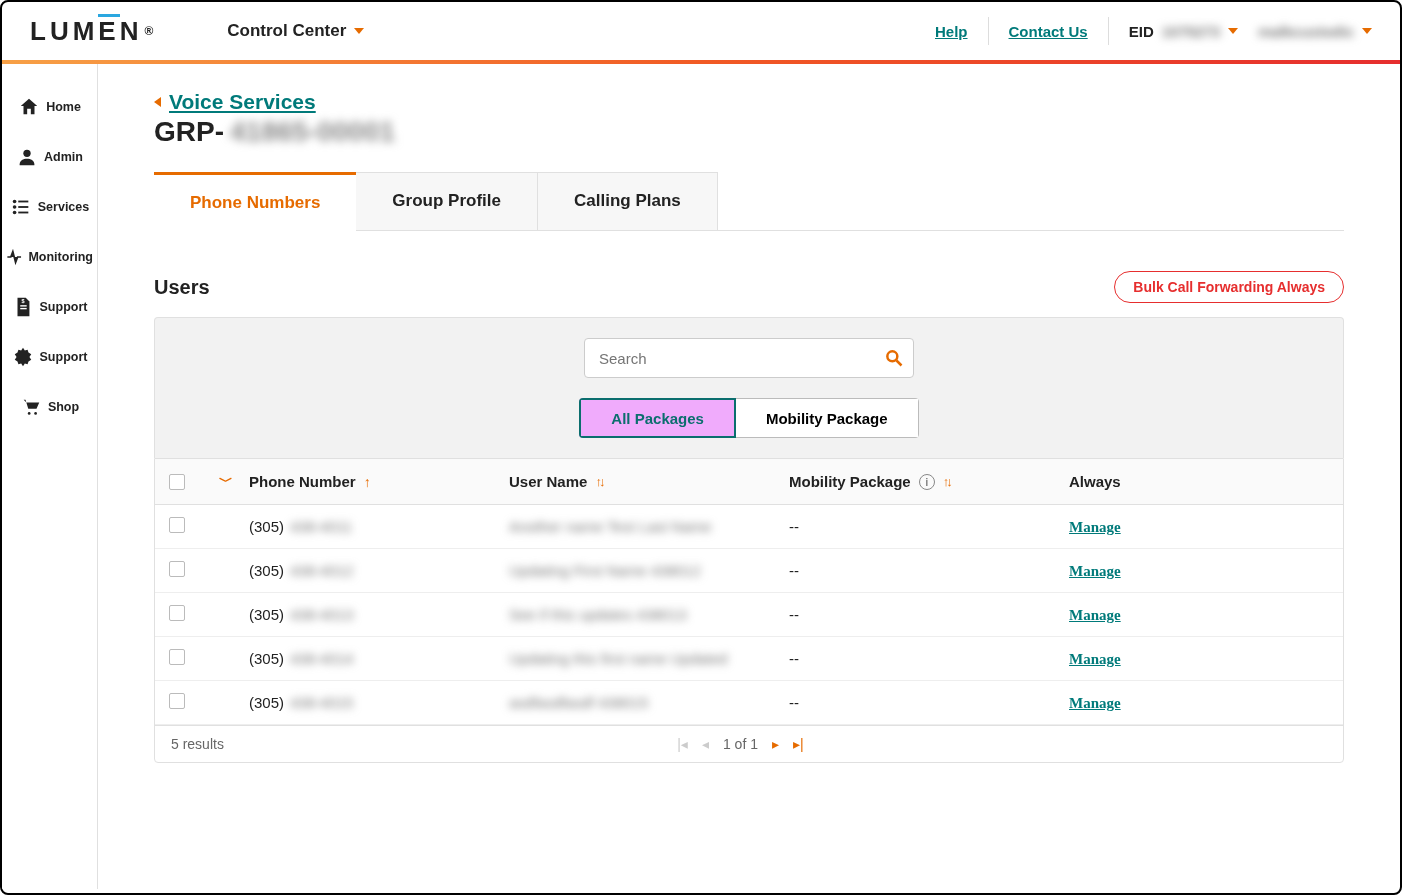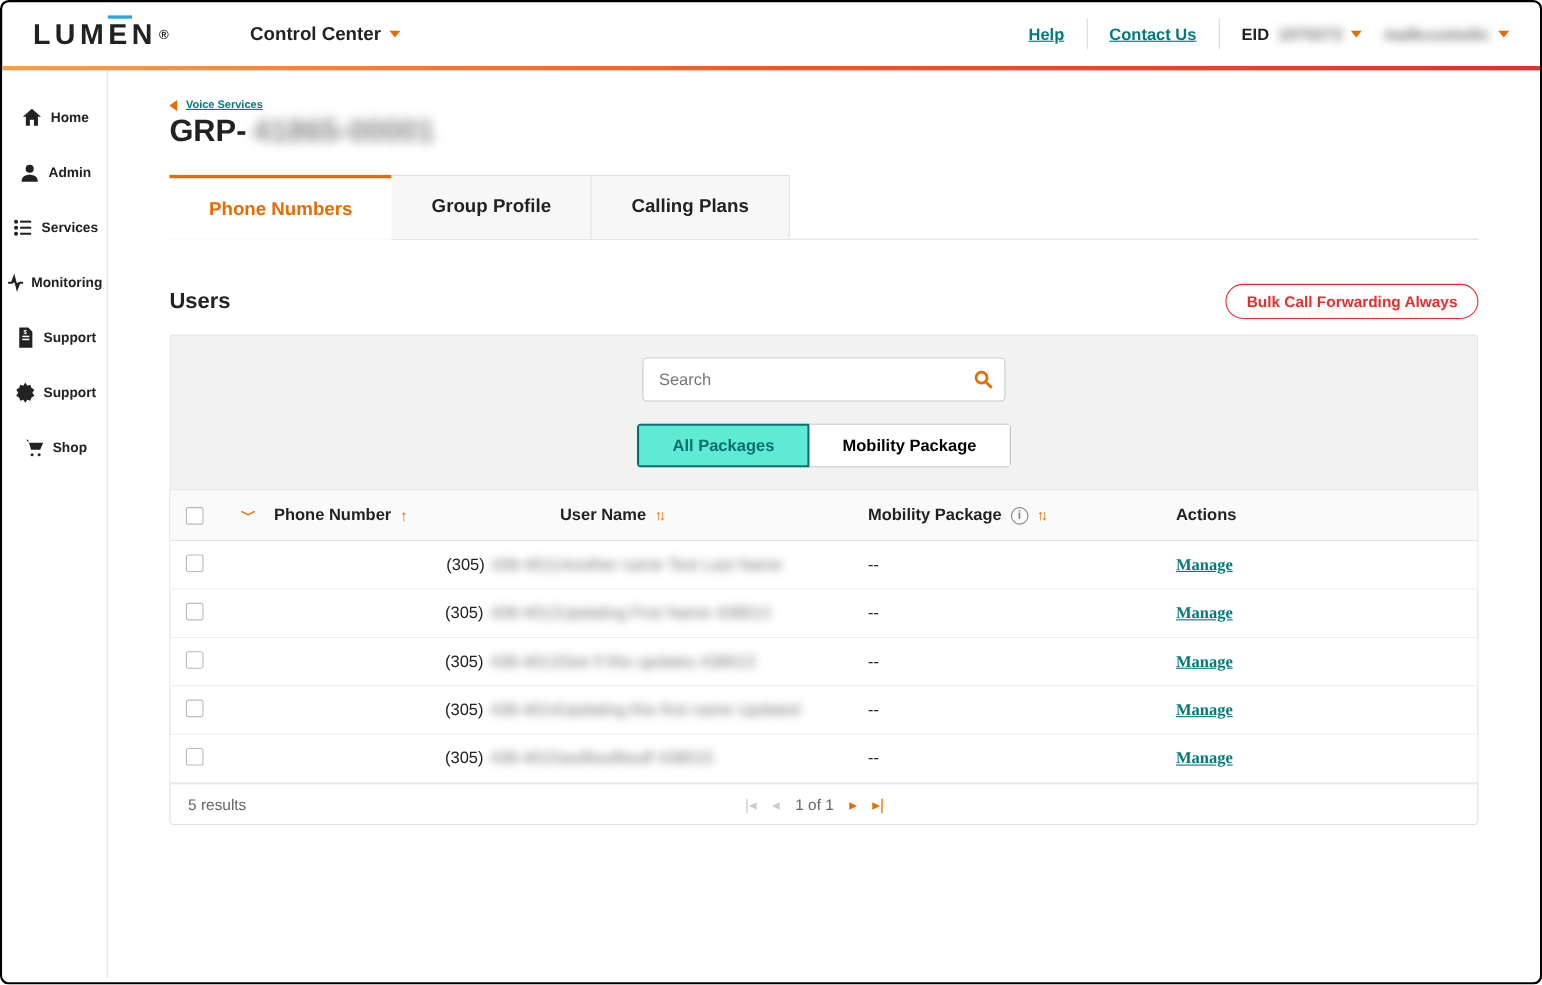--- a/index.html
+++ b/index.html
@@ -102,21 +102,21 @@
   .side-icon { width:22px; height:22px; fill:#222; }
 
   
   .main {
     flex:1;
     padding: 26px 56px 0 56px;
     overflow:auto;
   }
   .breadcrumb {
     display:flex; align-items:center; gap:8px;
-    font-size:10px;
+    font-size:21px;
     margin-bottom: 2px;
   }
   .chev-left {
     width:0;height:0;border-top:5px solid transparent;border-bottom:5px solid transparent;border-right:7px solid var(--orange);
   }
   .bc-link { color: var(--teal); text-decoration: underline; font-weight:600; cursor:pointer;}
   .page-title { font-size:28px; font-weight:800; margin: 2px 0 24px 0; display:flex; gap:6px; align-items:baseline;}
   .page-title .blur { font-size:28px; }
 
   
@@ -189,21 +189,21 @@
     display:flex; border-radius:4px; overflow:hidden;
   }
   .seg-btn {
     height:40px; padding:0 30px;
     border:1px solid #bbb;
     background:#fff; font-weight:700; font-size:15px;
     cursor:pointer;
   }
   .seg-btn.active {
     border:2px solid var(--teal-dark);
-    background:#5eead4;
+    background:#f0abfc;
     color: var(--teal-dark);
   }
   .seg-btn + .seg-btn { border-left:none; }
 
   
   .table {
     border:1px solid var(--gray-border);
     border-radius:0 0 4px 4px;
   }
   .thead, .trow {
@@ -229,21 +229,21 @@
   .checkbox {
     width:16px;height:16px;border:1.5px solid #bbb;border-radius:2px;display:inline-block;background:#fff;cursor:pointer;
   }
   .trow {
     height:44px;
     border-bottom:1px solid #eee;
     font-size:15px;
   }
   .trow:nth-child(odd) { background:#fff;}
   .manage-link { color: var(--teal); text-decoration:underline; font-weight:600; cursor:pointer;font-family:Liberation Serif, serif;}
-  .phone-cell { display:flex; gap:6px; align-items:baseline;justify-content:flex-end;}
+  .phone-cell { display:flex; gap:6px; align-items:baseline;}
 
   
   .tfoot {
     display:flex; align-items:center; justify-content:space-between;
     padding: 10px 16px;
     font-size:14px; color:#666;
     border-top:1px solid var(--gray-border);
     text-align:center;
   }
   .pager { display:flex; align-items:center; gap:14px; margin:0 auto;}
@@ -394,21 +394,21 @@
           <div class="th">
             <span>User Name</span>
             <span class="sort-both">↑↓</span>
           </div>
           <div class="th">
             <span>Mobility Package</span>
             <span class="info-circ">i</span>
             <span class="sort-both">↑↓</span>
           </div>
           <div class="th">
-            <span>Actions</span>
+            <span>Always</span>
           </div>
         </div>
 
         <div id="tbody">
             <div class="trow">
               <div><span class="checkbox"></span></div>
               <div></div>
               <div class="phone-cell">
                 <span>(305)</span> 
                 <span class="blur-light">438-4011</span>

